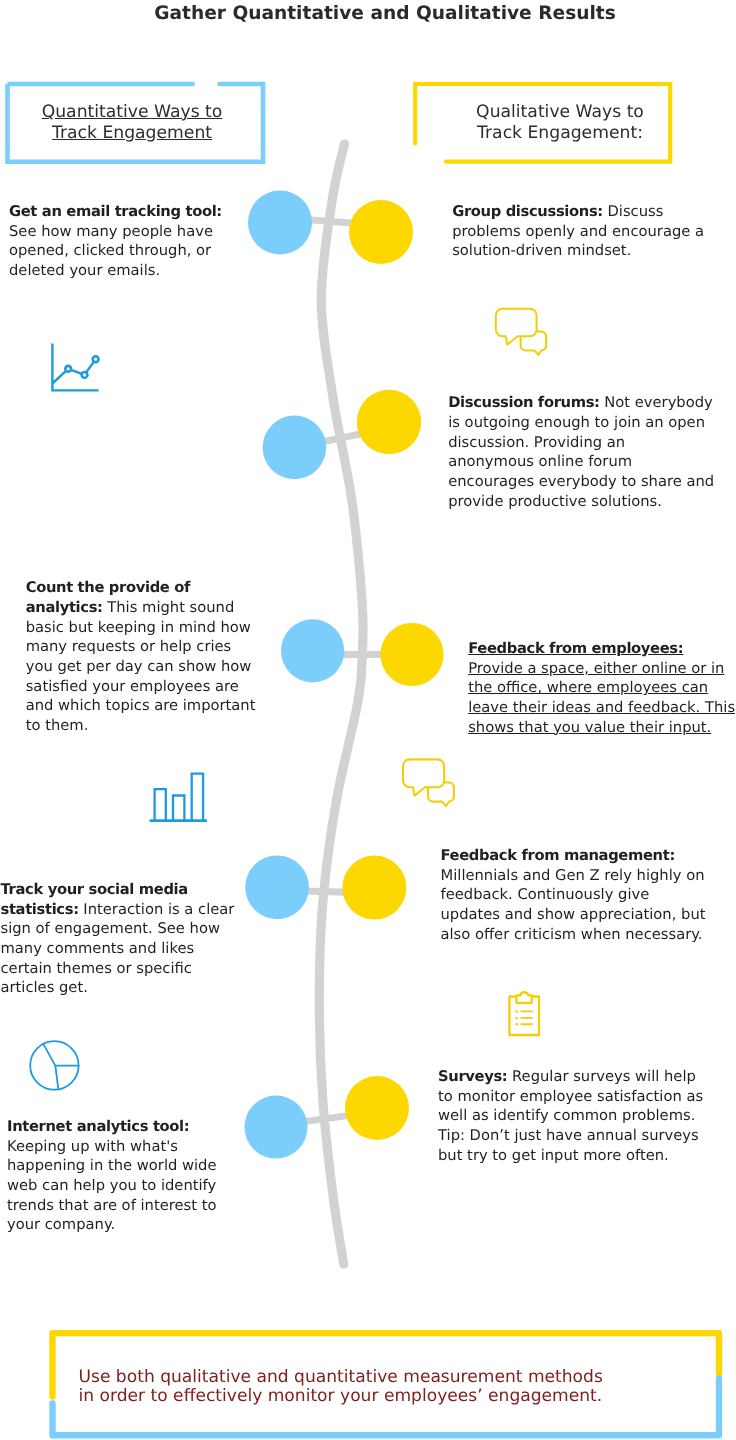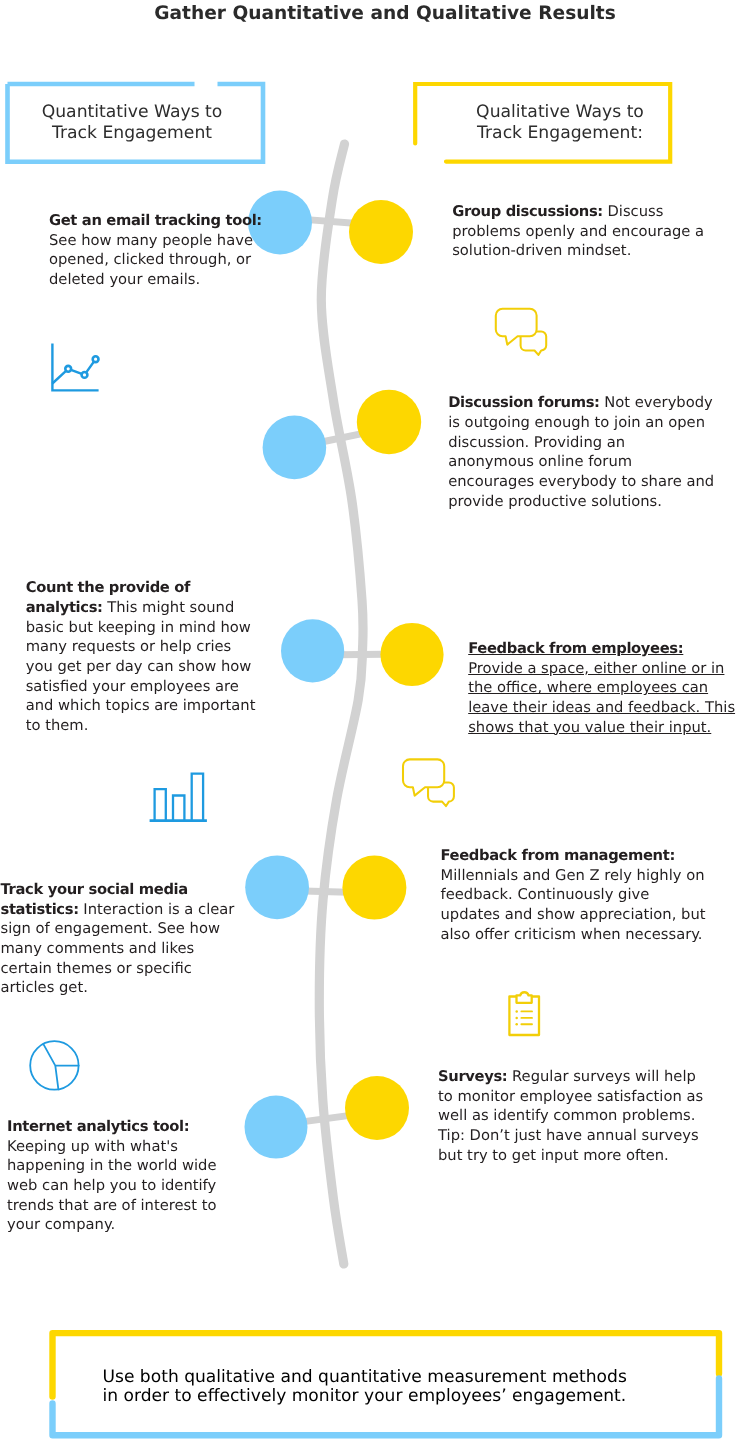--- a/index.html
+++ b/index.html
@@ -7,21 +7,21 @@
 body{width:736px;height:1440px;background:#fff;position:relative;overflow:hidden;
   font-family:"DejaVu Sans",sans-serif;color:#231f20;
   -webkit-font-smoothing:antialiased;text-rendering:geometricPrecision;}
 .page{position:relative;width:736px;height:1017px;background:#fff;}
 #title{position:absolute;left:17px;top:-9px;width:736px;text-align:center;
   font-weight:700;font-size:18.6px;line-height:22px;color:#2b2b2b;}
 .hdr{position:absolute;text-align:center;font-size:17.2px;line-height:20.6px;color:#2d2d2d;}
 .blk{position:absolute;font-size:14.72px;line-height:19.65px;color:#231f20;white-space:nowrap;}
 .blk .b{font-weight:700;letter-spacing:-0.35px;}
 .deco{position:absolute;left:0;top:0;width:736px;height:1440px;overflow:visible;}
-#footer-text{position:absolute;font-size:17.1px;line-height:18.4px;color:#000000;white-space:nowrap;margin-left:24px;}
+#footer-text{position:absolute;font-size:17.1px;line-height:18.4px;color:#7f1d1d;white-space:nowrap;}
 </style>
 </head>
 <body>
 
 <div class="page">
 <h1 id="title">Gather Quantitative and Qualitative Results</h1>
 <svg class="deco" width="736" height="1440" viewBox="0 0 736 1440">
  <g>
   <path fill="none" stroke="#7BCEFB" stroke-width="4.6" stroke-linecap="butt" d="M7.5 84.0 H194.5 M217.5 84.0 H263.0 V161.8 H7.5 V84.0"></path>
  </g>
@@ -79,23 +79,23 @@
   <circle cx="516.7" cy="1017.9" r="1.25" fill="#F2CE08"></circle>
   <path stroke="#F2CE08" stroke-width="1.9" stroke-linecap="round" d="M521.4 1017.9 H532.0"></path>
   <circle cx="516.7" cy="1024.3" r="1.25" fill="#F2CE08"></circle>
   <path stroke="#F2CE08" stroke-width="1.9" stroke-linecap="round" d="M521.4 1024.3 H532.0"></path>
  </g>
  <g>
   <circle cx="54.4" cy="1065.4" r="24.2" fill="none" stroke="#1E9AE0" stroke-width="1.8"></circle>
   <path fill="none" stroke="#1E9AE0" stroke-width="1.8" stroke-linecap="round" stroke-linejoin="round" d="M43.4 1044.1 L55.3 1065.6 L78.6 1065.6 M55.3 1065.6 L58.4 1089.3"></path>
  </g>
 </svg>
-<div class="hdr" style="left:3.0px;top:102px;width:258px;">Quantitative Ways to<br>Track Engagement</div>
+<div class="hdr" style="left:3.0px;top:102px;width:258px;text-decoration:underline;">Quantitative Ways to<br>Track Engagement</div>
 <div class="hdr" style="left:413px;top:102px;width:254px;padding-left:20px;">Qualitative Ways to<br>Track Engagement:</div>
-<div class="blk" style="left:9.0px;top:211px;margin-left:40px;"><span class="b">Get an email tracking tool:</span><br>See how many people have<br>opened, clicked through, or<br>deleted your emails.</div>
+<div class="blk" style="left:9.0px;top:202.0px;"><span class="b">Get an email tracking tool:</span><br>See how many people have<br>opened, clicked through, or<br>deleted your emails.</div>
 <div class="blk" style="left:25.7px;top:578.3px;"><span class="b">Count the provide of</span><br><span class="b">analytics:</span> This might sound<br>basic but keeping in mind how<br>many requests or help cries<br>you get per day can show how<br>satisfied your employees are<br>and which topics are important<br>to them.</div>
 <div class="blk" style="left:0.5px;top:880.0px;"><span class="b">Track your social media</span><br><span class="b">statistics:</span> Interaction is a clear<br>sign of engagement. See how<br>many comments and likes<br>certain themes or specific<br>articles get.</div>
 <div class="blk" style="left:7.0px;top:1116.9px;"><span class="b">Internet analytics tool:</span><br>Keeping up with what's<br>happening in the world wide<br>web can help you to identify<br>trends that are of interest to<br>your company.</div>
 <div class="blk" style="left:452.2px;top:202.1px;"><span class="b">Group discussions:</span> Discuss<br>problems openly and encourage a<br>solution-driven mindset.</div>
 <div class="blk" style="left:448.2px;top:393.3px;"><span class="b">Discussion forums:</span> Not everybody<br>is outgoing enough to join an open<br>discussion. Providing an<br>anonymous online forum<br>encourages everybody to share and<br>provide productive solutions.</div>
 <div class="blk" style="left:468.2px;top:639px;text-decoration:underline;"><span class="b">Feedback from employees:</span><br>Provide a space, either online or in<br>the office, where employees can<br>leave their ideas and feedback. This<br>shows that you value their input.</div>
 <div class="blk" style="left:440.5px;top:846.1px;"><span class="b">Feedback from management:</span><br>Millennials and Gen Z rely highly on<br>feedback. Continuously give<br>updates and show appreciation, but<br>also offer criticism when necessary.</div>
 <div class="blk" style="left:438px;top:1067.0px;"><span class="b">Surveys:</span> Regular surveys will help<br>to monitor employee satisfaction as<br>well as identify common problems.<br>Tip: Don’t just have annual surveys<br>but try to get input more often.</div>
 <div id="footer-text" style="left:78.5px;top:1368.2px;">Use both qualitative and quantitative measurement methods<br>in order to effectively monitor your employees’ engagement.</div>
 </div>

